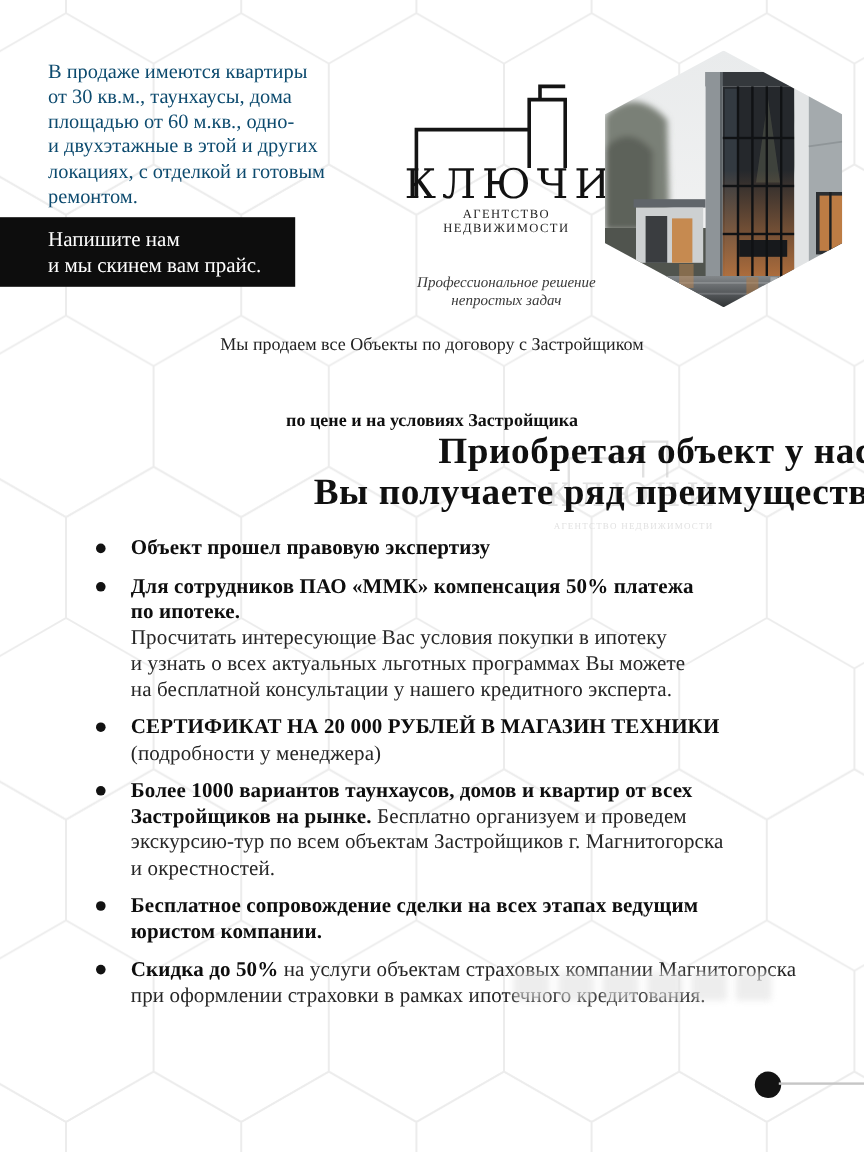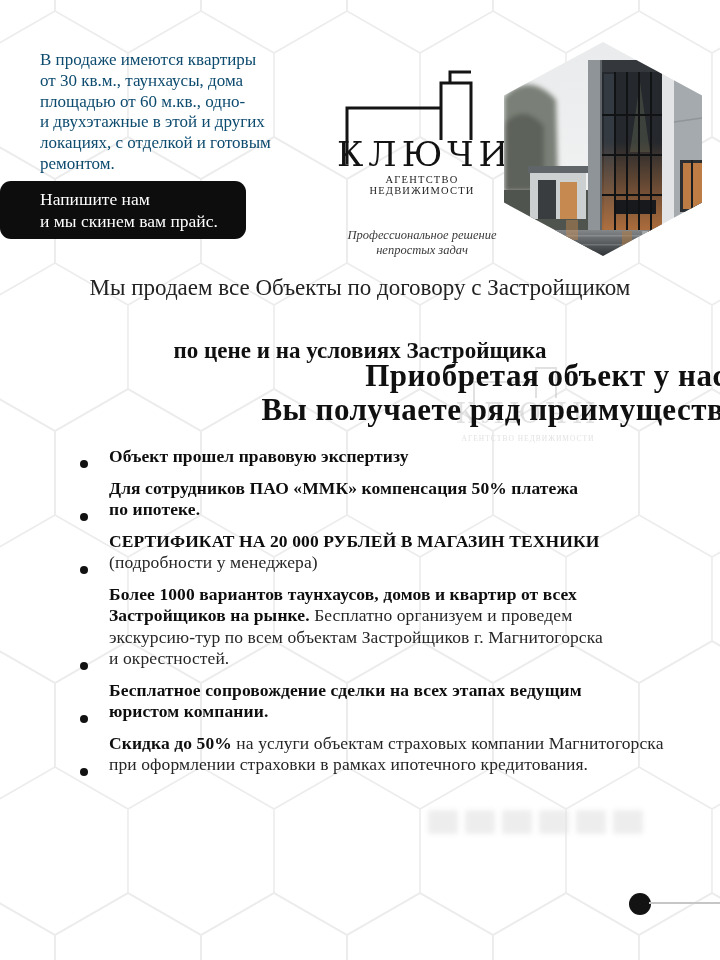--- a/index.html
+++ b/index.html
@@ -4,51 +4,51 @@
 <style>
   html,body{margin:0;padding:0;background:#fff;}
   .page{position:relative;width:720px;height:960px;background:#ffffff;overflow:hidden;
         font-family:"Liberation Serif","DejaVu Serif",serif;color:#1c1c1c;}
   .hexbg{position:absolute;inset:0;}
   
   .intro{position:absolute;left:40px;top:50px;width:300px;font-size:17px;line-height:20.8px;
          color:#0c4a6e;white-space:pre-line;}
   
   .banner{position:absolute;left:0;top:181px;width:246px;height:58px;background:#0d0d0d;
-          display:flex;align-items:center;border-radius:11px;}
+          display:flex;align-items:center;}
   .banner-text{padding-left:40px;color:#ffffff;font-size:17.5px;line-height:22px;white-space:pre-line;}
   
   .logo{position:absolute;left:337px;top:60px;width:170px;height:170px;}
   .logo-mark{position:absolute;left:0;top:0;}
   .logo-name{position:absolute;top:74px;left:0;width:100%;text-align:center;
              font-family:"DejaVu Serif",serif;font-size:34px;letter-spacing:5px;color:#121212;}
   .logo-tag{position:absolute;top:114px;left:0;width:100%;text-align:center;
             font-size:10.5px;letter-spacing:1.2px;color:#1e1e1e;}
   .logo-slogan{position:absolute;top:132px;left:0;width:100%;text-align:center;font-style:italic;
                font-size:12.5px;line-height:14.5px;color:#3a3a3a;white-space:pre-line;margin-top:36px;}
   
   .photo{position:absolute;left:504px;top:42px;width:198px;height:214px;
          clip-path:polygon(50% 0,100% 25%,100% 75%,50% 100%,0 75%,0 25%);}
   
   .subtitle{position:absolute;left:0;top:276px;width:720px;text-align:center;
-            font-size:23px;line-height:24px;color:#222;}
+            font-size:15px;line-height:24px;color:#222;}
   .subtitle .b2{font-weight:700;color:#101010;margin-top:39px;}
   
   .watermark{position:absolute;left:448px;top:346px;width:160px;height:110px;opacity:.55;}
   .wm-name{position:absolute;top:52px;left:0;width:100%;text-align:center;
            font-family:"DejaVu Serif",serif;font-size:27px;letter-spacing:5px;color:#c9c9c9;}
   .wm-tag{position:absolute;top:88px;left:0;width:100%;text-align:center;
           font-size:7.5px;letter-spacing:1px;color:#c9c9c9;}
   
   .heading{position:absolute;left:0;top:344px;width:720px;margin:15px;text-align:right;
            font-size:31px;line-height:34px;font-weight:700;color:#101010;letter-spacing:.5px;}
   
   .bullets{position:absolute;left:80px;top:446px;right:26px;margin:0;padding:0;list-style:none;
            display:flex;flex-direction:column;gap:10px;}
-  .bullets li{display:flex;align-items:flex-end;}
+  .bullets li{display:flex;}
   .dot{flex:0 0 8px;width:8px;height:8px;border-radius:50%;background:#121212;margin-top:7px;margin-right:21px;}
   .bt{font-size:17.5px;line-height:21.5px;white-space:pre-line;color:#262626;letter-spacing:.1px;}
   .bp{margin:0;}
   .bt b{font-weight:700;color:#0e0e0e;}
   .after{margin:0;}
   .after:empty{display:none;}
   
   .ghost{position:absolute;left:428px;top:810px;display:flex;gap:7px;filter:blur(2.5px);opacity:.6;}
   .ghost i{display:block;width:30px;height:24px;background:#e2e2e2;border-radius:3px;}
   
@@ -180,21 +180,23 @@
   <h1 class="heading"><span>Приобретая объект у нас,</span><br><span>Вы получаете ряд преимуществ:</span></h1>
 
   <ul class="bullets">
     <li>
         <span class="dot"></span>
         <div class="bt"><p class="bp"><b>Объект прошел правовую экспертизу</b><span></span></p></div>
       </li>
     <li>
         <span class="dot"></span>
         <div class="bt"><p class="bp"><b>Для сотрудников ПАО «ММК» компенсация 50% платежа
-по ипотеке.</b><span></span></p></div>
+по ипотеке.</b><span></span></p><div class="after">Просчитать интересующие Вас условия покупки в ипотеку
+и узнать о всех актуальных льготных программах Вы можете
+на бесплатной консультации у нашего кредитного эксперта.</div></div>
       </li>
     <li>
         <span class="dot"></span>
         <div class="bt"><p class="bp"><b>СЕРТИФИКАТ НА 20 000 РУБЛЕЙ В МАГАЗИН ТЕХНИКИ</b><span></span></p><div class="after">(подробности у менеджера)</div></div>
       </li>
     <li>
         <span class="dot"></span>
         <div class="bt"><p class="bp"><b>Более 1000 вариантов таунхаусов, домов и квартир от всех
 Застройщиков на рынке.</b><span> Бесплатно организуем и проведем
 экскурсию-тур по всем объектам Застройщиков г. Магнитогорска

